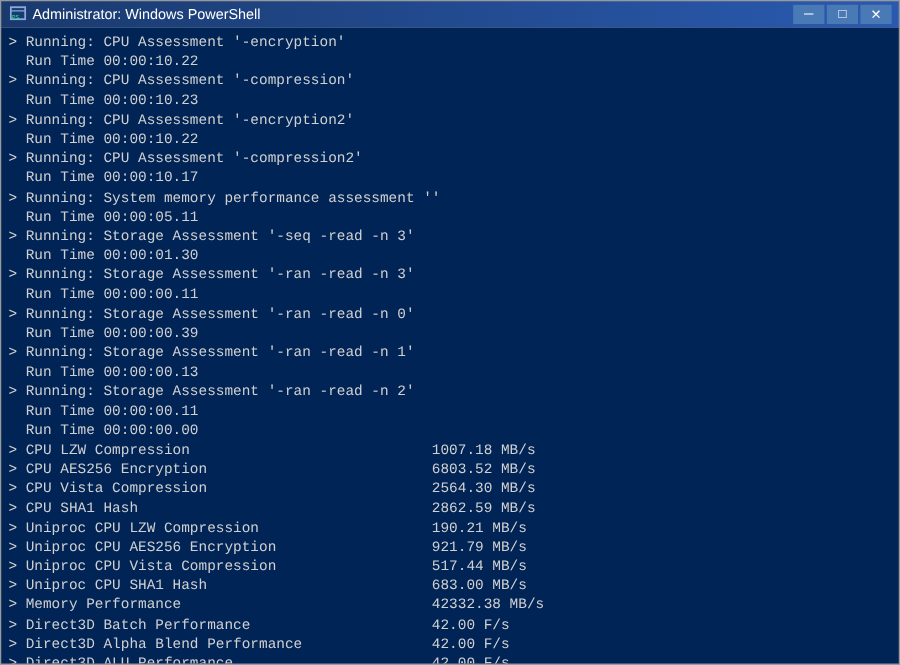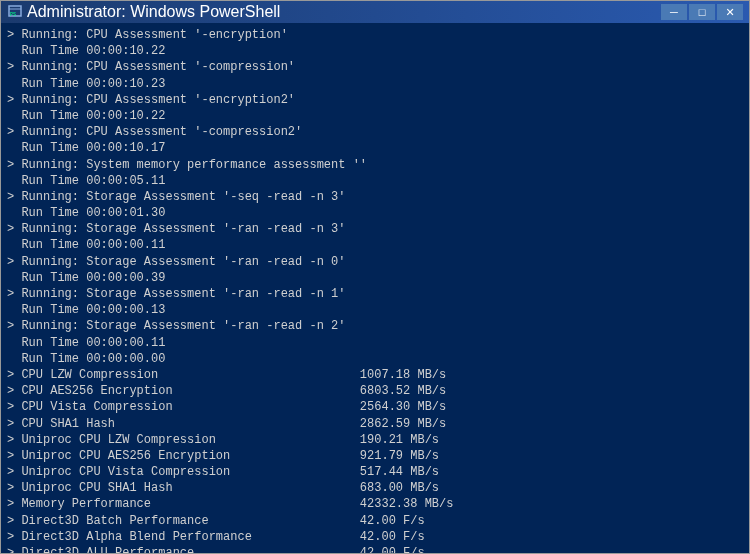--- a/index.html
+++ b/index.html
@@ -31,21 +31,21 @@
       margin-right: 4px;
       display: flex;
       align-items: center;
       justify-content: center;
       color: #fff;
       font-size: 10px;
     }
     .title-bar-text {
       color: white;
       font-family: Segoe UI, Arial, sans-serif;
-      font-size: 16px;
+      font-size: 12px;
       flex: 1;
     }
     .title-bar-buttons {
       display: flex;
       gap: 2px;
     }
     .title-bar-btn {
       width: 26px;
       height: 16px;
       background: #4a7ab5;

